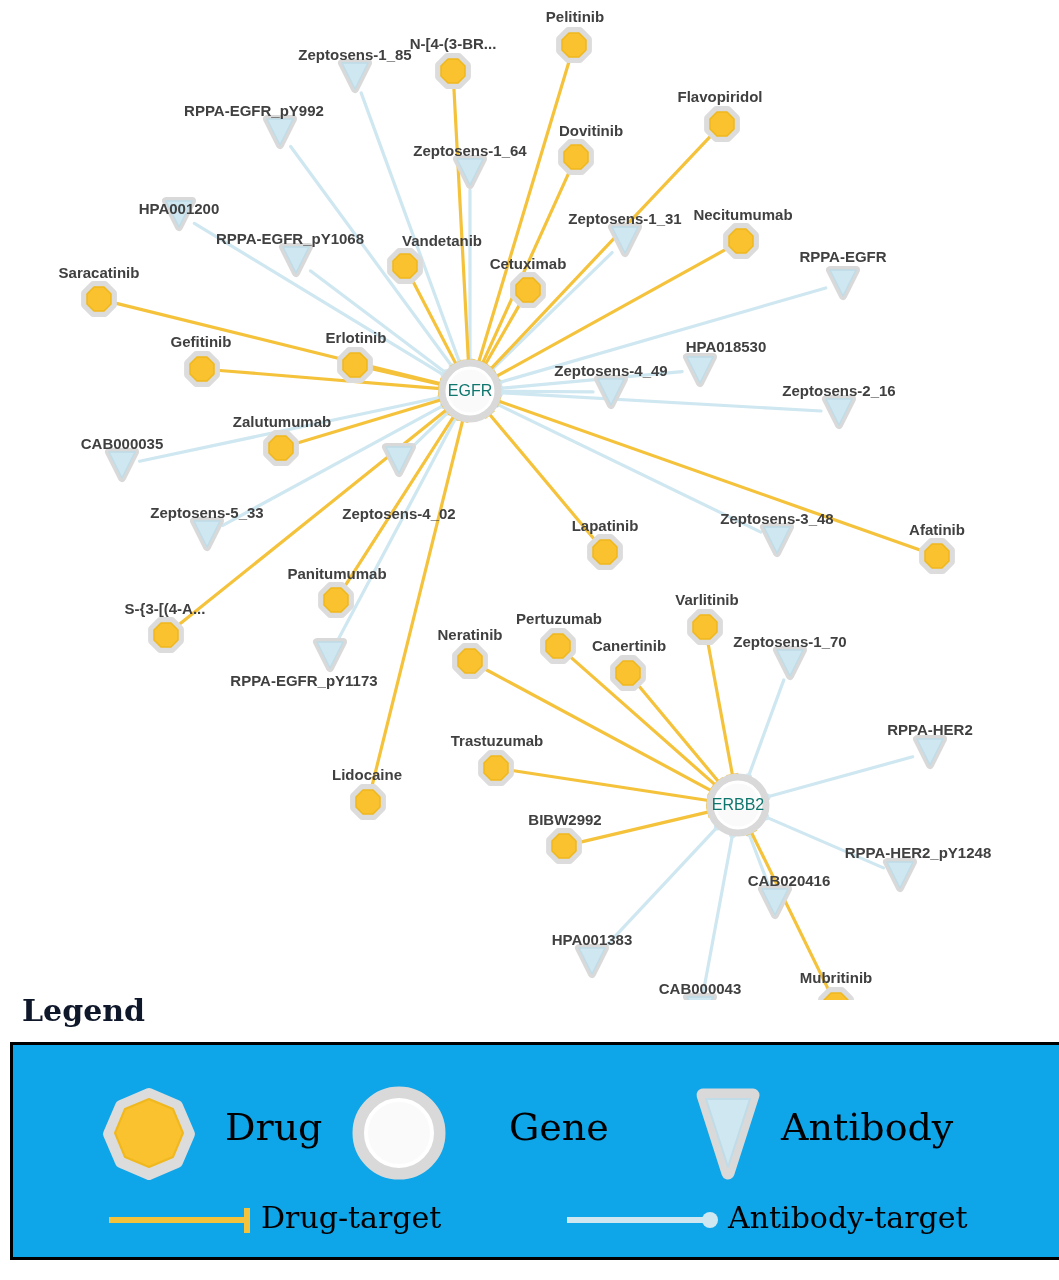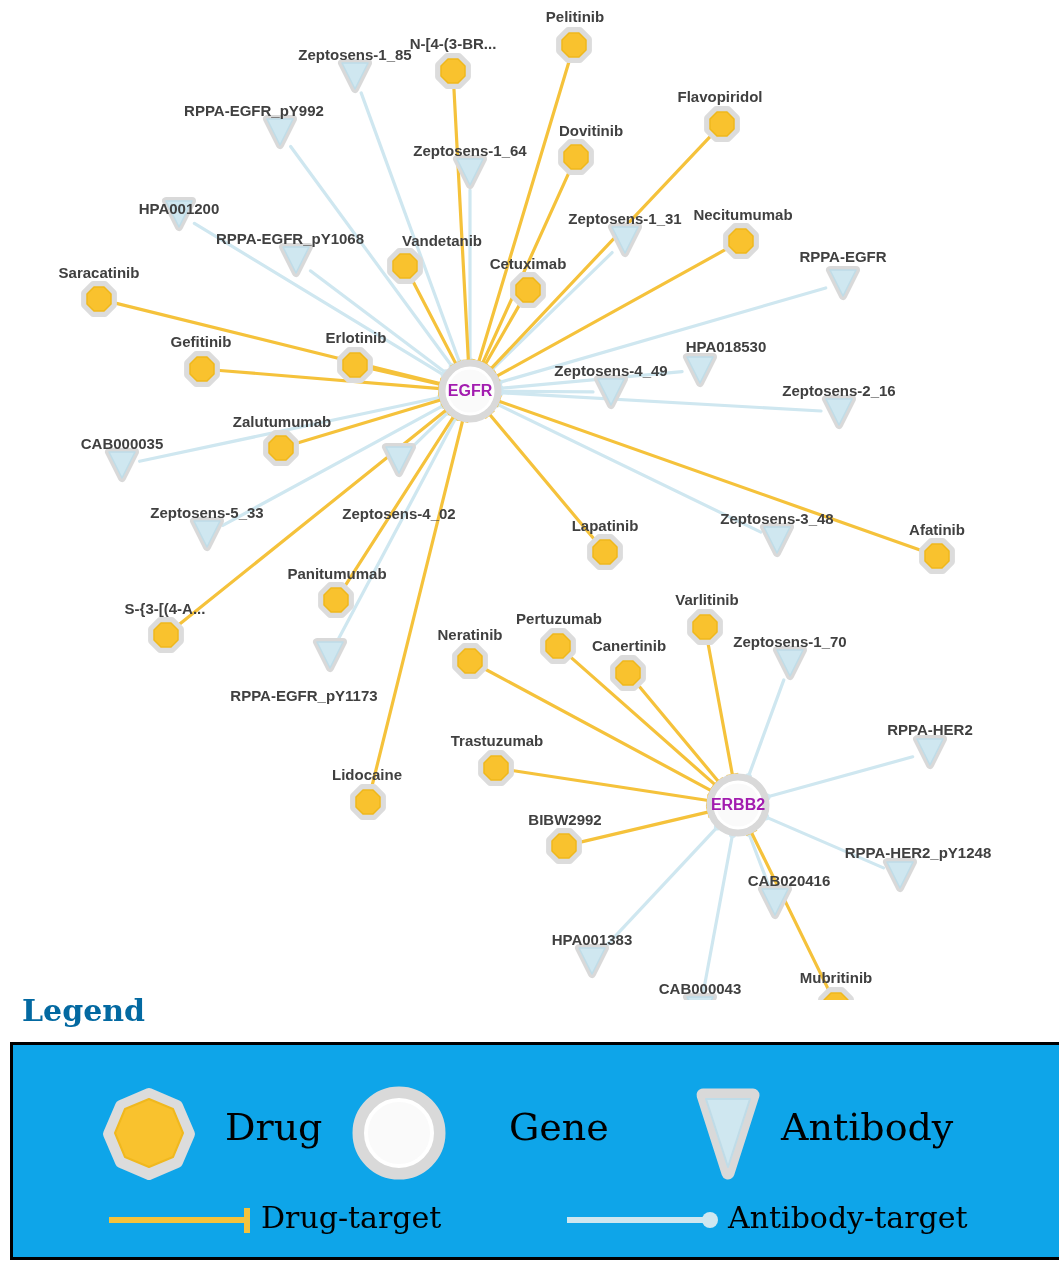--- a/index.html
+++ b/index.html
@@ -1,20 +1,20 @@
 <!DOCTYPE html>
 <html><head>
 <meta charset="utf-8">
 <style>
   html,body{margin:0;padding:0;background:#ffffff;}
   body{width:1059px;height:1280px;font-family:"Liberation Sans",sans-serif;position:relative;overflow:hidden;}
   #graph{position:absolute;left:0;top:0;width:1059px;height:1000px;}
   .node-label{position:absolute;font-weight:bold;font-size:15px;color:#404040;white-space:nowrap;transform:translate(-50%,-50%);}
-  .gene-label{position:absolute;font-weight:bold;font-size:16px;color:#a21caf;white-space:nowrap;transform:translate(-50%,-50%);}
-  #legend-title{position:absolute;left:22px;top:993px;font-family:"DejaVu Serif",serif;font-size:30px;font-weight:bold;color:#0369a1;}
+  .gene-label{position:absolute;font-weight:normal;font-size:16px;color:#0f766e;white-space:nowrap;transform:translate(-50%,-50%);}
+  #legend-title{position:absolute;left:22px;top:993px;font-family:"DejaVu Serif",serif;font-size:30px;font-weight:bold;color:#0f172a;}
   #legend-box{position:absolute;left:10px;top:1042px;width:1055px;height:218px;border:3px solid #000;background:#0ea5e9;box-sizing:border-box;}
   .legend-text{position:absolute;font-family:"DejaVu Serif",serif;font-size:38px;color:#000;white-space:nowrap;}
   .legend-text-sm{position:absolute;font-family:"DejaVu Serif",serif;font-size:30px;color:#000;white-space:nowrap;}
   svg{display:block;}
 </style>
 </head>
 <body>
 
 <div id="graph">
   <svg id="svg-graph" width="1059" height="1000">
@@ -328,21 +328,21 @@
     <div class="node-label" style="left: 625px; top: 218px;">Zeptosens-1_31</div>
     <div class="node-label" style="left: 290px; top: 238px;">RPPA-EGFR_pY1068</div>
     <div class="node-label" style="left: 843px; top: 256px;">RPPA-EGFR</div>
     <div class="node-label" style="left: 726px; top: 346px;">HPA018530</div>
     <div class="node-label" style="left: 611px; top: 370px;">Zeptosens-4_49</div>
     <div class="node-label" style="left: 839px; top: 390px;">Zeptosens-2_16</div>
     <div class="node-label" style="left: 122px; top: 443px;">CAB000035</div>
     <div class="node-label" style="left: 399px; top: 489px; margin-top: 24px;">Zeptosens-4_02</div>
     <div class="node-label" style="left: 207px; top: 512px; text-align: center;">Zeptosens-5_33</div>
     <div class="node-label" style="left: 777px; top: 518px;">Zeptosens-3_48</div>
-    <div class="node-label" style="left: 304px; top: 680px; margin-top: 15px;">RPPA-EGFR_pY1173</div>
+    <div class="node-label" style="left: 304px; top: 680px;">RPPA-EGFR_pY1173</div>
     <div class="node-label" style="left: 790px; top: 641px;">Zeptosens-1_70</div>
     <div class="node-label" style="left: 930px; top: 729px;">RPPA-HER2</div>
     <div class="node-label" style="left: 918px; top: 852px; text-align: right;">RPPA-HER2_pY1248</div>
     <div class="node-label" style="left: 789px; top: 880px; text-align: center;">CAB020416</div>
     <div class="node-label" style="left: 592px; top: 939px;">HPA001383</div>
     <div class="node-label" style="left: 700px; top: 988px;">CAB000043</div>
     <div class="gene-label" style="left: 470px; top: 391px;">EGFR</div>
     <div class="gene-label" style="left: 738px; top: 805px;">ERBB2</div>
   </div>
 

